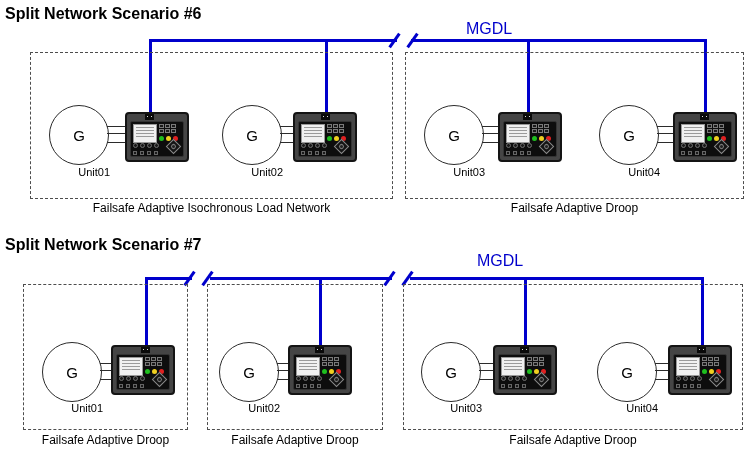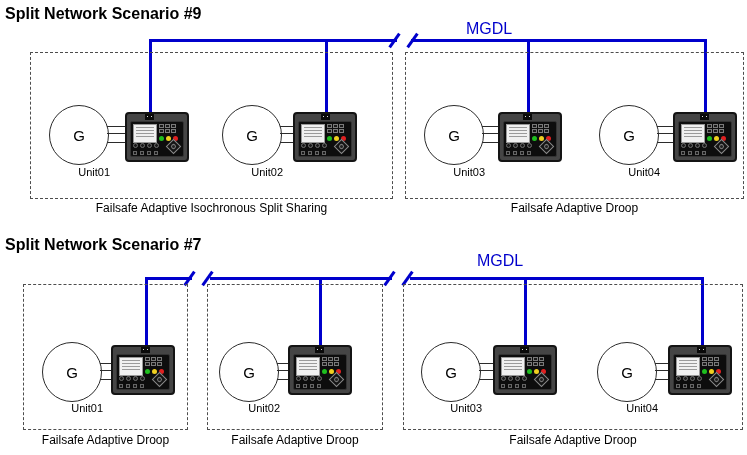--- a/index.html
+++ b/index.html
@@ -39,35 +39,35 @@
   .dev-dia{position:absolute;left:37px;top:19px;width:11px;height:11px;border:1px solid #8a8a8a;
            background:#141414;transform:rotate(45deg);box-sizing:border-box;}
   .dev-dia::after{content:'';position:absolute;left:2px;top:2px;width:3px;height:3px;border-radius:50%;border:1px solid #777;background:#222;}
 </style>
 </head>
 <body>
 
 <div class="canvas">
 
   <div>
-    <div class="title" style="left:5px;top:5px;">Split Network Scenario #9</div>
+    <div class="title" style="left:5px;top:5px;">Split Network Scenario #6</div>
 
     <div class="bus-label" style="left:444px;top:20px;width:90px;">MGDL</div>
     <div class="bus-h" style="left:149px;top:39px;width:248px;"></div>
     <div class="bus-h" style="left:411px;top:39px;width:296px;"></div>
     <div class="bus-break" style="left:393px;top:32px;"></div>
     <div class="bus-break" style="left:411px;top:32px;"></div>
     <div class="bus-v" style="left:149px;top:39px;height:73px;"></div>
     <div class="bus-v" style="left:325px;top:39px;height:73px;"></div>
     <div class="bus-v" style="left:527px;top:39px;height:73px;"></div>
     <div class="bus-v" style="left:704px;top:39px;height:73px;"></div>
 
     <div class="gbox" style="left:30px;top:52px;width:363px;height:147px;"></div>
     <div class="gbox" style="left:405px;top:52px;width:339px;height:147px;"></div>
-    <div class="glabel" style="left:30px;top:201px;width:363px;">Failsafe Adaptive Isochronous Split Sharing</div>
+    <div class="glabel" style="left:30px;top:201px;width:363px;">Failsafe Adaptive Isochronous Load Network</div>
     <div class="glabel" style="left:405px;top:201px;width:339px;">Failsafe Adaptive Droop</div>
 
     <div class="gen" style="left:49px;top:105px;">
         <span>G</span>
       </div>
     <div class="wires" style="left:107px;top:126px;width:18px;"></div>
     <div class="dev" style="left:125px;top:112px;">
         <b class="dev-notch" style="left:18px;"></b>
   <span class="dev-body">
     <span class="dev-screen"></span>

